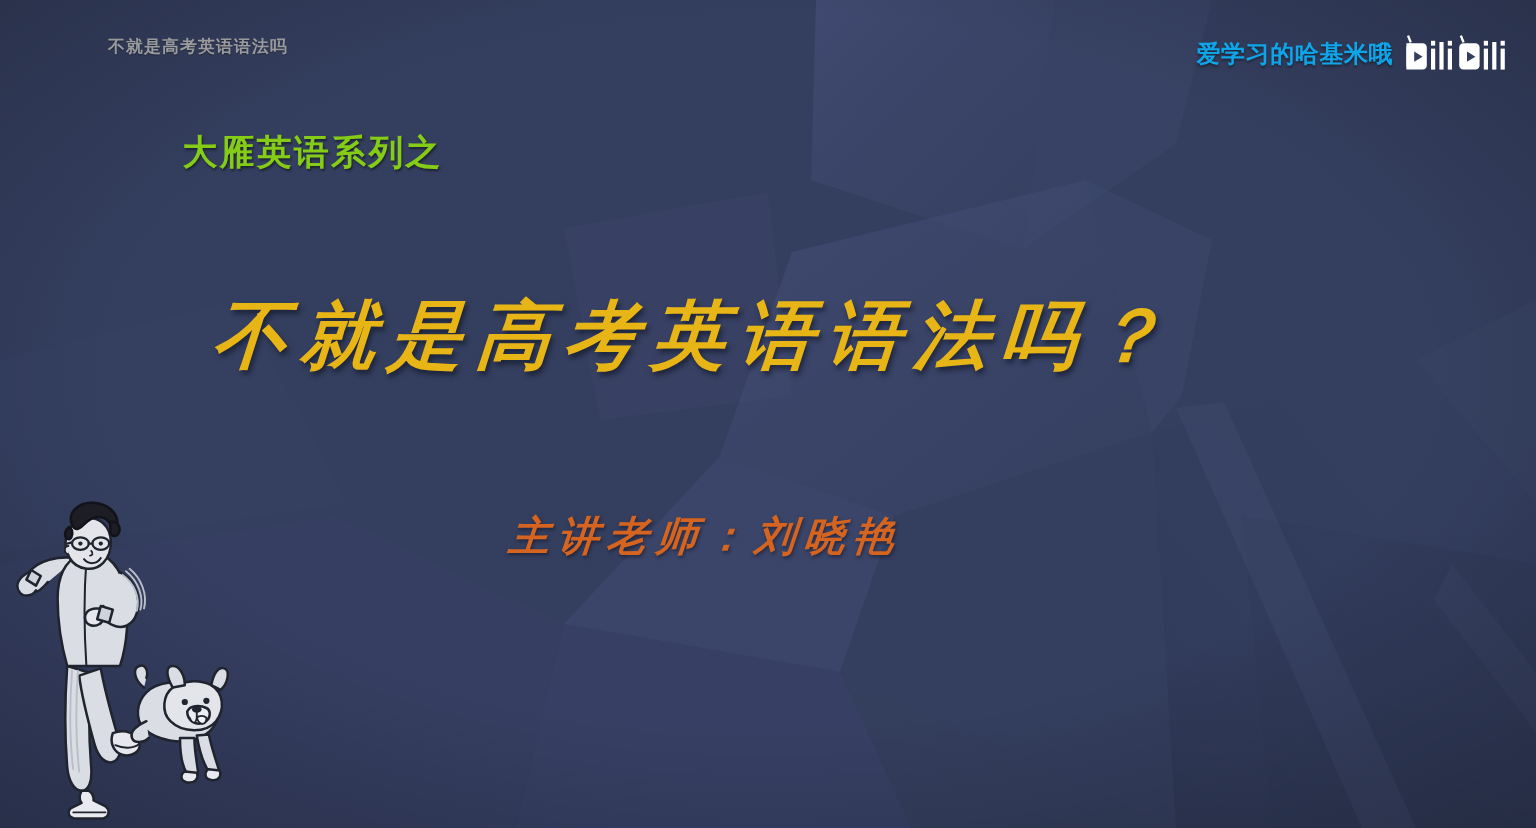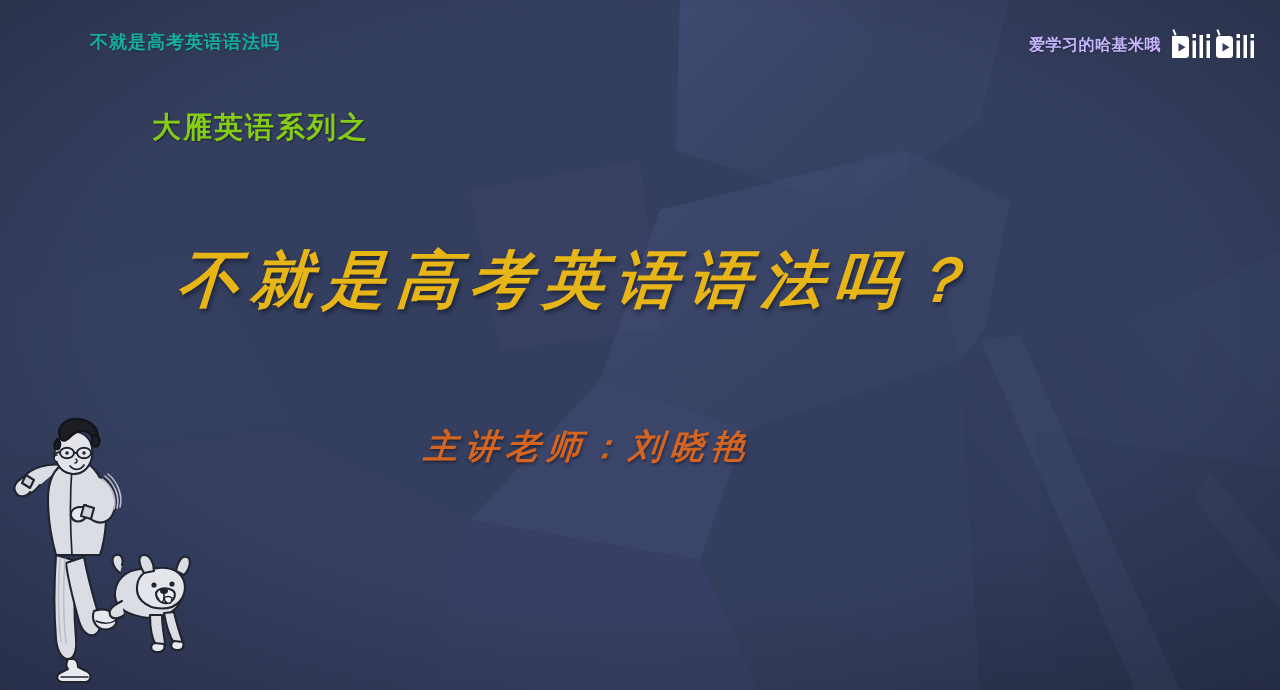--- a/index.html
+++ b/index.html
@@ -26,42 +26,42 @@
     display: block;
   }
 
   
   #wm-left {
     position: absolute;
     left: 90px;
     top: 30px;
     font-family: "DejaVu Serif", "Liberation Serif", serif;
     font-weight: bold;
-    font-size: 18px;
+    font-size: 14px;
     letter-spacing: 1px;
-    color: #14b8a6;
+    color: #a3a3a3;
     text-shadow: 0 1px 1px rgba(0,0,0,.35);
     white-space: nowrap;
     opacity: .92;
   }
 
   
   #wm-right {
     position: absolute;
     right: 14px;
     top: 28px;
     display: flex;
     align-items: center;
     gap: 9px;
   }
   #wm-right .nick {
     font-family: "DejaVu Sans", "Liberation Sans", sans-serif;
     font-weight: bold;
-    font-size: 16px;
-    color: #c4b5fd;
+    font-size: 20px;
+    color: #0ea5e9;
     letter-spacing: .5px;
     white-space: nowrap;
     text-shadow: 0 1px 2px rgba(0,0,0,.4);
   }
   #wm-right .logo { display:block; }
 
   
   #series-line {
     position: absolute;
     left: 152px;

